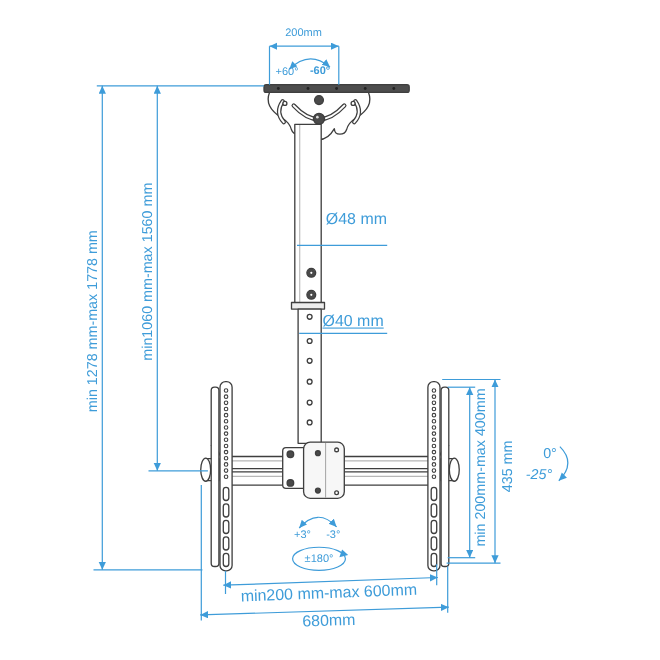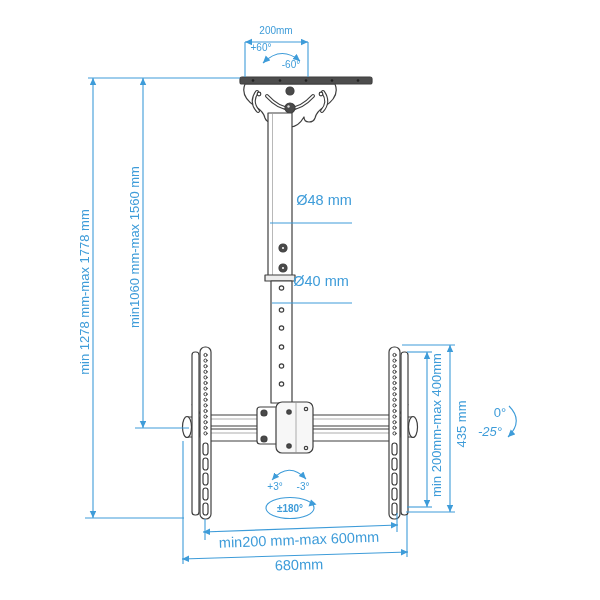--- a/index.html
+++ b/index.html
@@ -193,29 +193,29 @@
     <path d="M205,519 V540"></path>
     <path d="M397,513 V532"></path>
     <path d="M203,532 L398,525" marker-start="url(#arrS)" marker-end="url(#arrE)"></path>
     <path d="M183,441 V564"></path>
     <path d="M407,515 V557"></path>
     <path d="M182,559 L408,552" marker-start="url(#arrS)" marker-end="url(#arrE)"></path>
   </g>
 </svg>
 
 <div class="label fs15" style="left:276px;top:31px;">200mm</div>
-<div class="label fs15" style="left:261px;top:48px;">+60°</div>
-<div class="label fs15" style="left:291px;top:65px;">-60°</div>
+<div class="label fs15" style="left:261px;top:66px;">+60°</div>
+<div class="label fs15" style="left:291px;top:65px;font-weight:bold;">-60°</div>
 <div class="label fs145" style="left:324px;top:200px;">Ø48 mm</div>
-<div class="label fs145" style="left:321px;top:281px;">Ø40 mm</div>
+<div class="label fs145" style="left:321px;top:293px;text-decoration:underline;">Ø40 mm</div>
 <div class="label vert fs13" style="left:84px;top:292px;">min 1278 mm-max 1778 mm</div>
 <div class="label vert fs13" style="left:134px;top:247px;">min1060 mm-max 1560 mm</div>
 <div class="label vert fs13" style="left:436px;top:425px;">min 200mm-max 400mm</div>
 <div class="label vert fs13" style="left:461px;top:424px;">435 mm</div>
 <div class="label fs13" style="left:500px;top:412px;">0°</div>
 <div class="label fs13" style="left:490px;top:431px;font-style:italic;">-25°</div>
 <div class="label fs15" style="left:275px;top:487px;">+3°</div>
 <div class="label fs15" style="left:303px;top:487px;">-3°</div>
-<div class="label fs15" style="left:290px;top:509px;font-weight:bold;">±180°</div>
+<div class="label fs15" style="left:290px;top:509px;">±180°</div>
 <div class="label fs145 tilt2" style="left:299px;top:540px;">min200 mm-max 600mm</div>
 <div class="label fs145 tilt17" style="left:299px;top:565px;">680mm</div>
 
 </div>
 
 </body></html>

